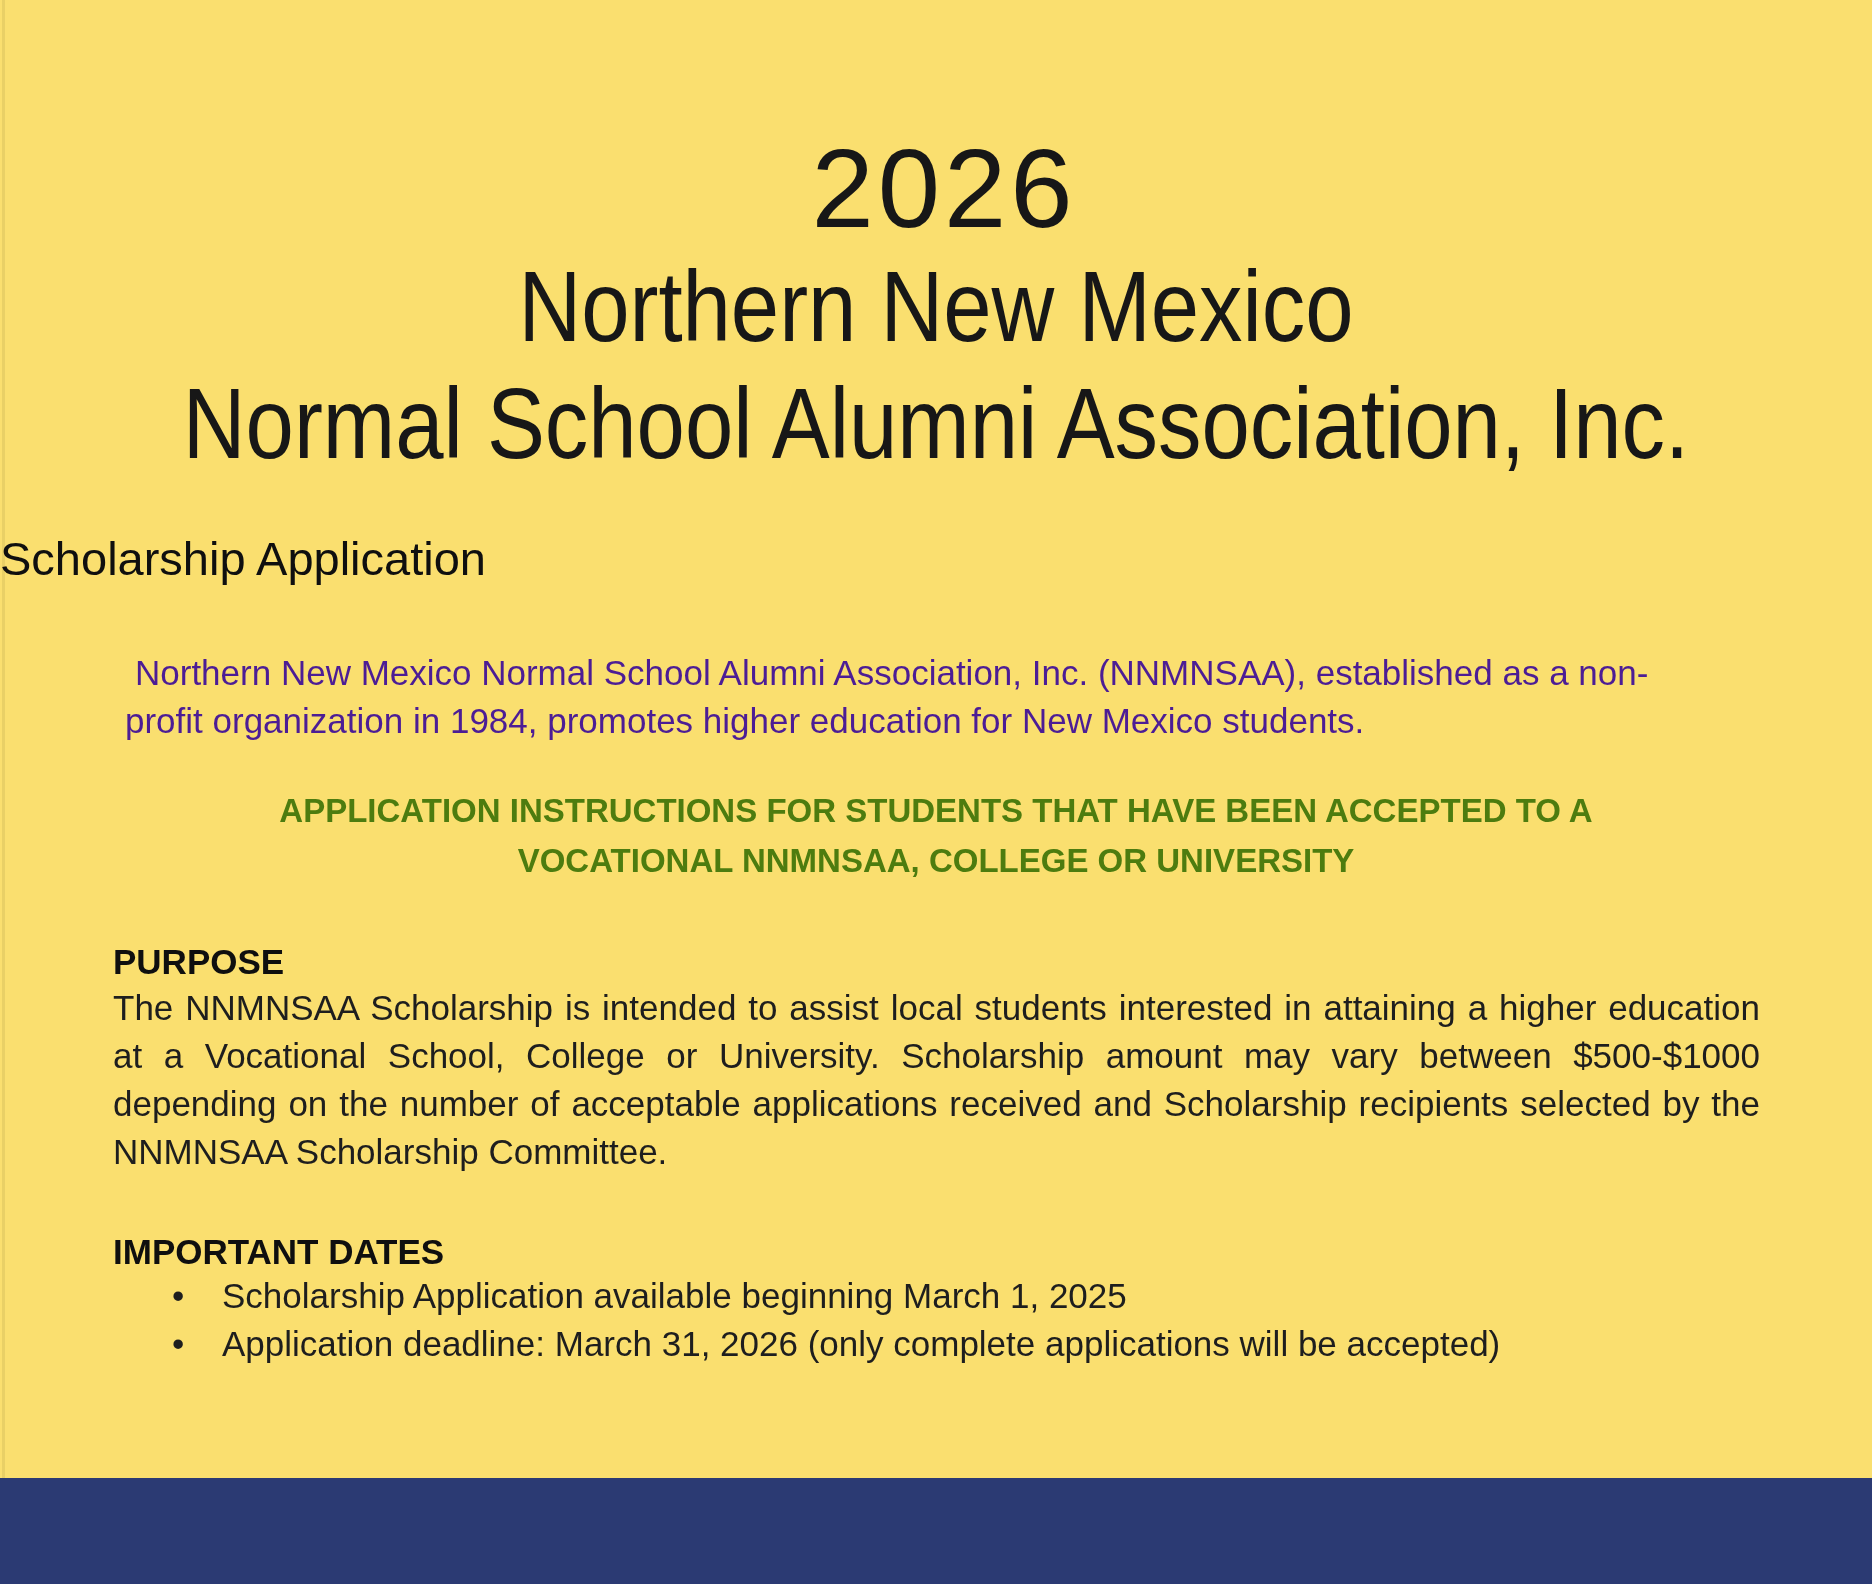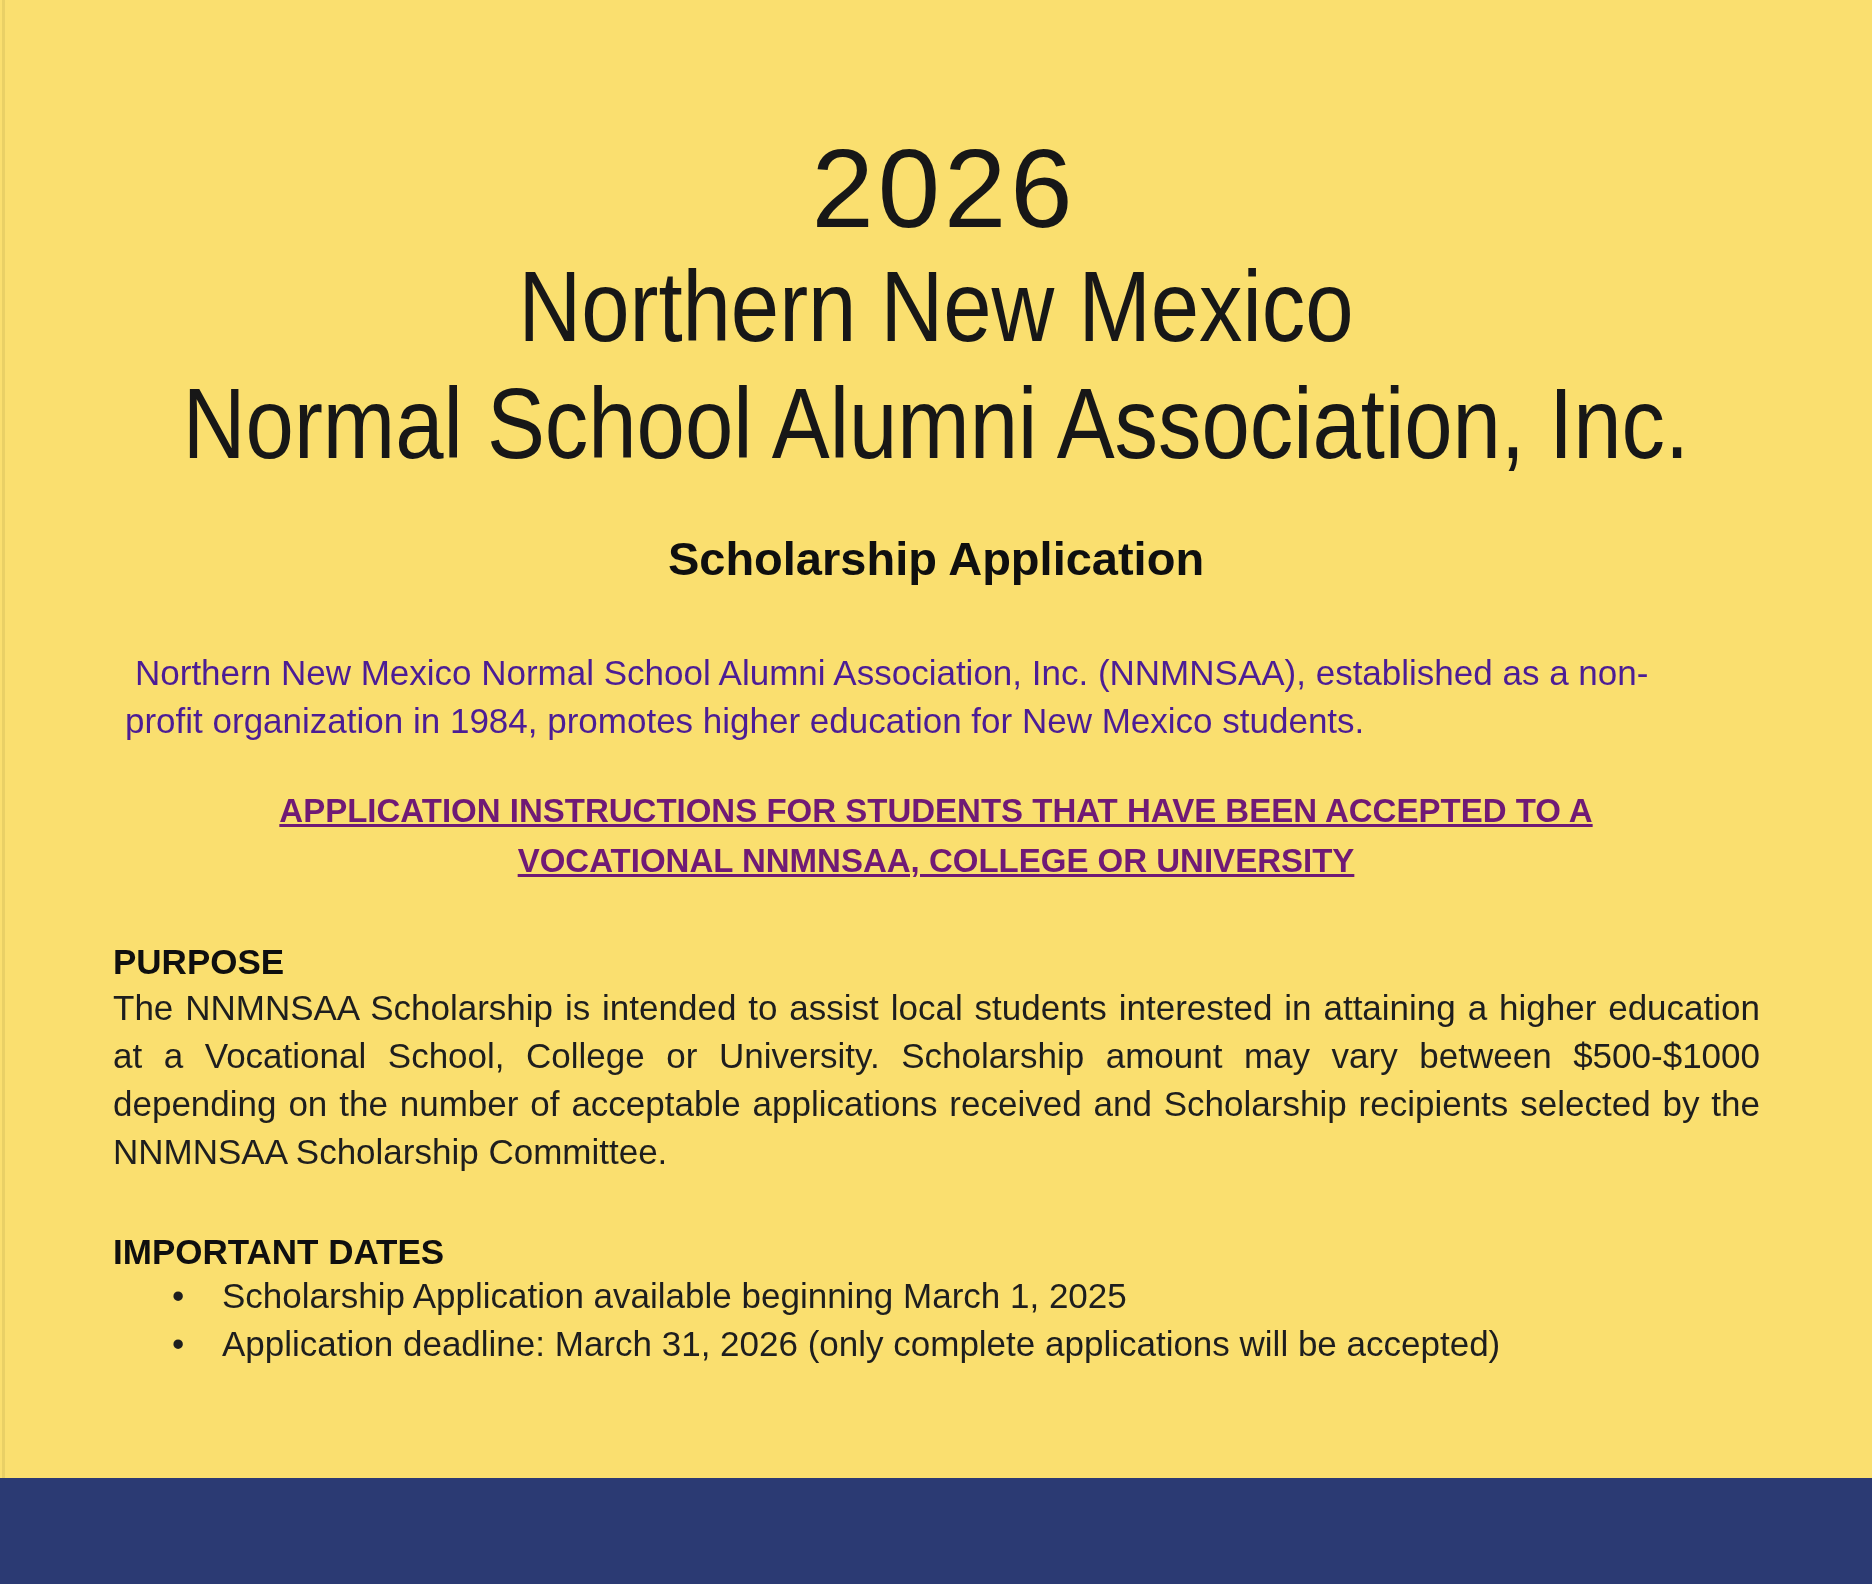--- a/index.html
+++ b/index.html
@@ -39,23 +39,22 @@
     color: #171717;
     transform: scaleX(0.86);
     transform-origin: 50% 50%;
     white-space: nowrap;
   }
   .org1 { top: 256px; }
   .org2 { top: 373px; }
   .subtitle {
     position: absolute;
     top: 535px; left: 0; width: 100%;
-    text-align: center;
     font-size: 47px;
-    font-weight: 700;
+    font-weight: 400;
     line-height: 1;
     color: #0f0f0f;
   }
   .intro {
     position: absolute;
     top: 637px; left: 113px;
     width: 1590px;
     margin: 12px;
     font-size: 35px;
     line-height: 48px;
@@ -63,22 +62,21 @@
     color: #4c1d95;
   }
   .instructions {
     position: absolute;
     top: 786px; left: 113px;
     width: 1646px;
     text-align: center;
     font-size: 33px;
     font-weight: 700;
     line-height: 50px;
-    color: #701a75;
-    text-decoration: underline;
+    color: #4d7c0f;
   }
   .sec-heading {
     position: absolute;
     left: 113px;
     font-size: 35px;
     font-weight: 700;
     line-height: 1;
     color: #0f0f0f;
   }
   .purpose-h { top: 944px; }

